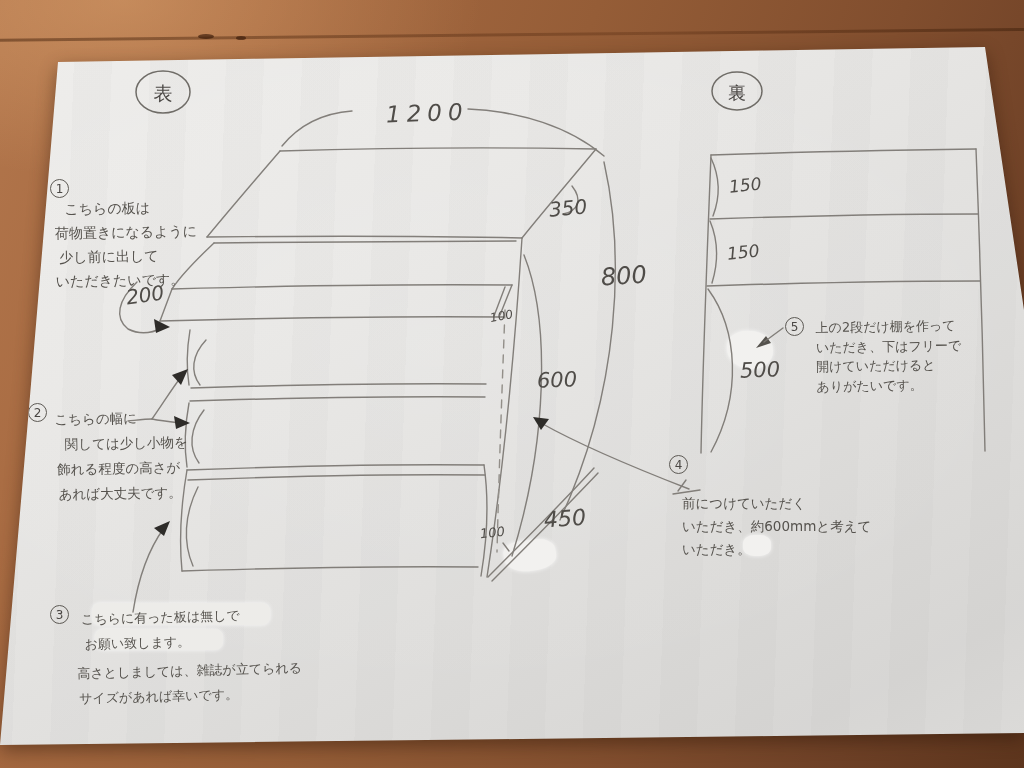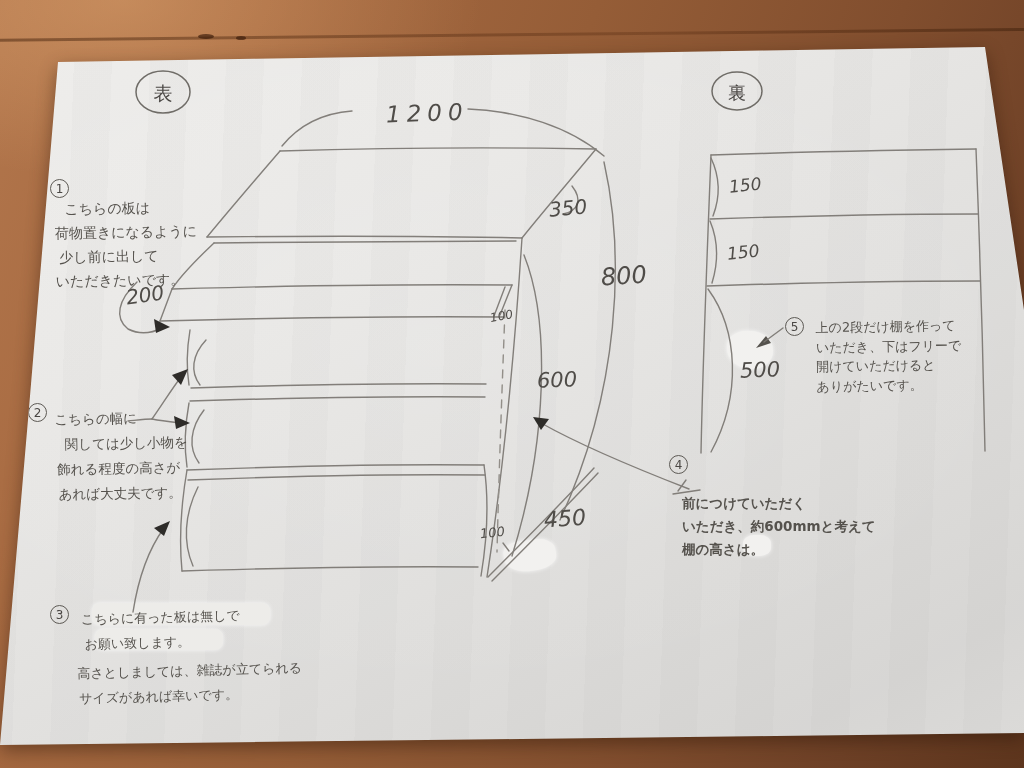--- a/index.html
+++ b/index.html
@@ -165,24 +165,24 @@
       <div class="nl" style="margin-left:3px;">あれば大丈夫です。</div>
     </div>
 
     <div class="note" style="left:80px;top:604px;font-size:13px;line-height:25px;transform:rotate(-1.5deg);">
       <div class="nl" style="margin-left:2px;">こちらに有った板は無しで</div>
       <div class="nl" style="margin-left:5px;">お願い致します。</div>
       <div class="nl" style="margin-left:-3px;margin-top:4px;">高さとしましては、雑誌が立てられる</div>
       <div class="nl" style="margin-left:-2px;">サイズがあれば幸いです。</div>
     </div>
 
-    <div class="note" style="left:682px;top:492px;font-size:13.5px;line-height:23px;font-weight:bold;">
+    <div class="note" style="left:682px;top:492px;font-size:13.5px;line-height:23px;">
       <div class="nl">前につけていただく</div>
       <div class="nl">いただき、約600mmと考えて</div>
-      <div class="nl">棚の高さは。</div>
+      <div class="nl">いただき。</div>
     </div>
 
     <div class="note" style="left:816px;top:317px;font-size:13px;line-height:19.5px;transform:rotate(-1deg);">
       <div class="nl">上の2段だけ棚を作って</div>
       <div class="nl">いただき、下はフリーで</div>
       <div class="nl">開けていただけると</div>
       <div class="nl">ありがたいです。</div>
     </div>
 
   </div>

